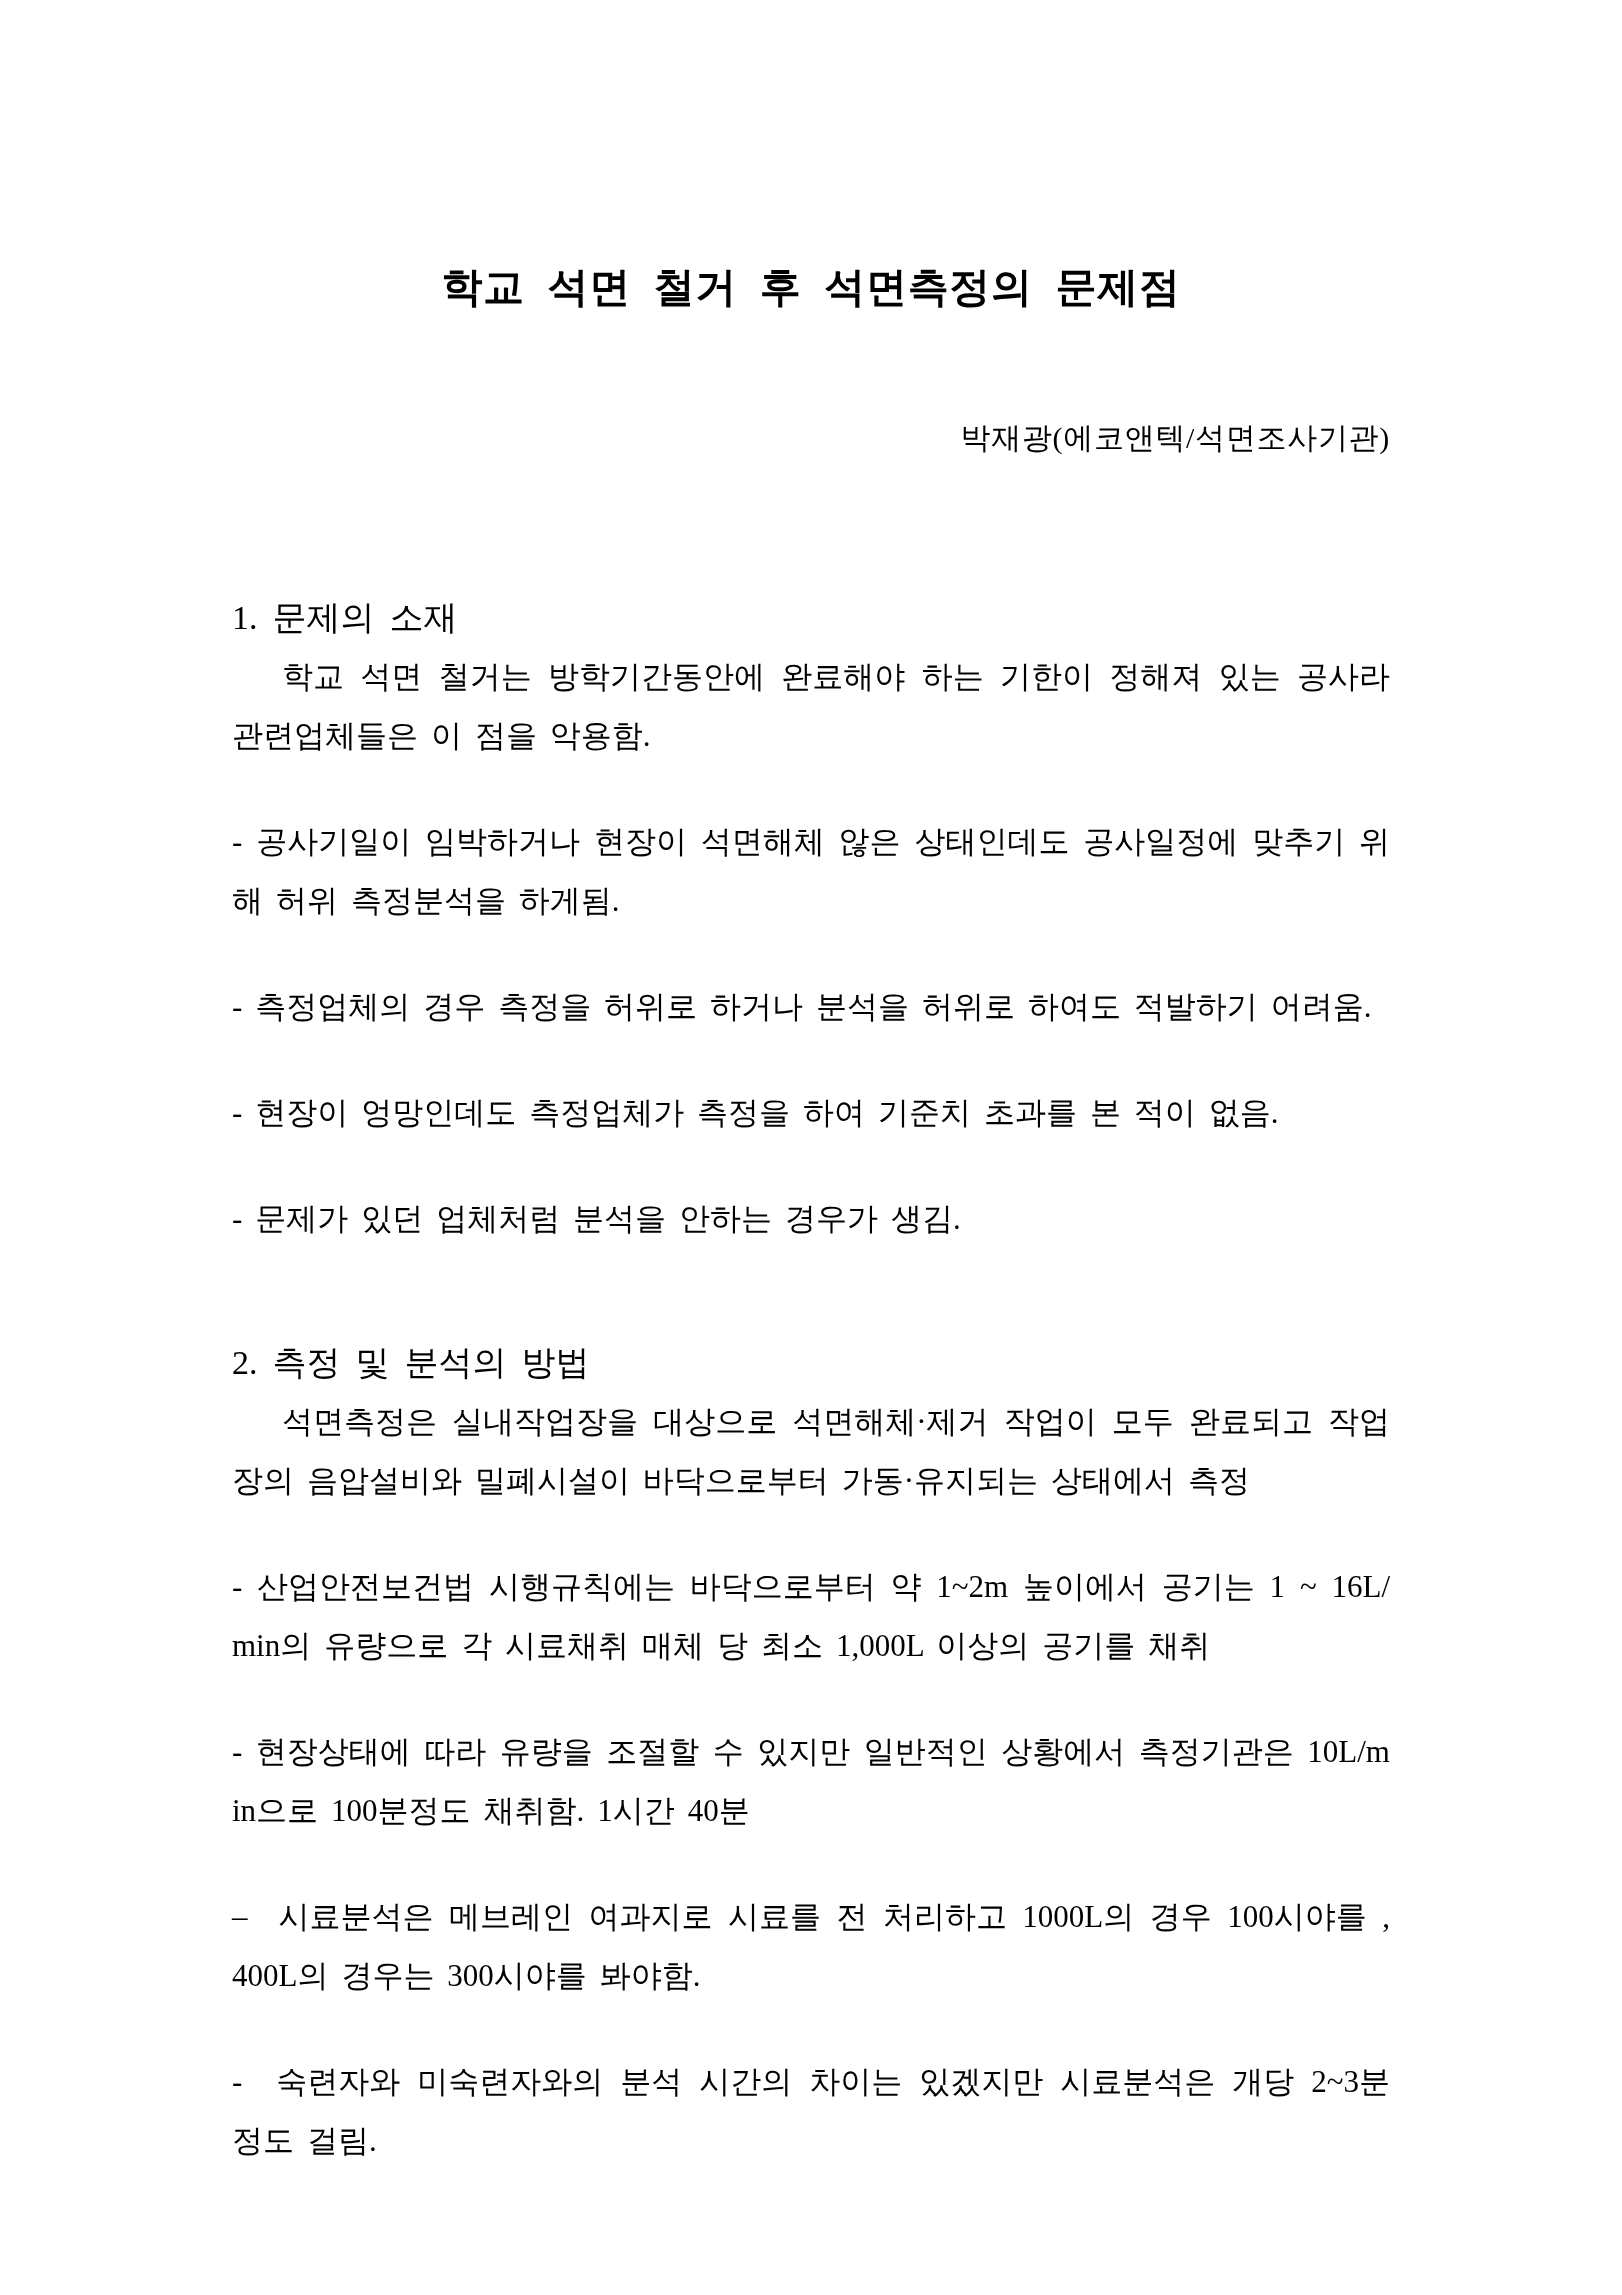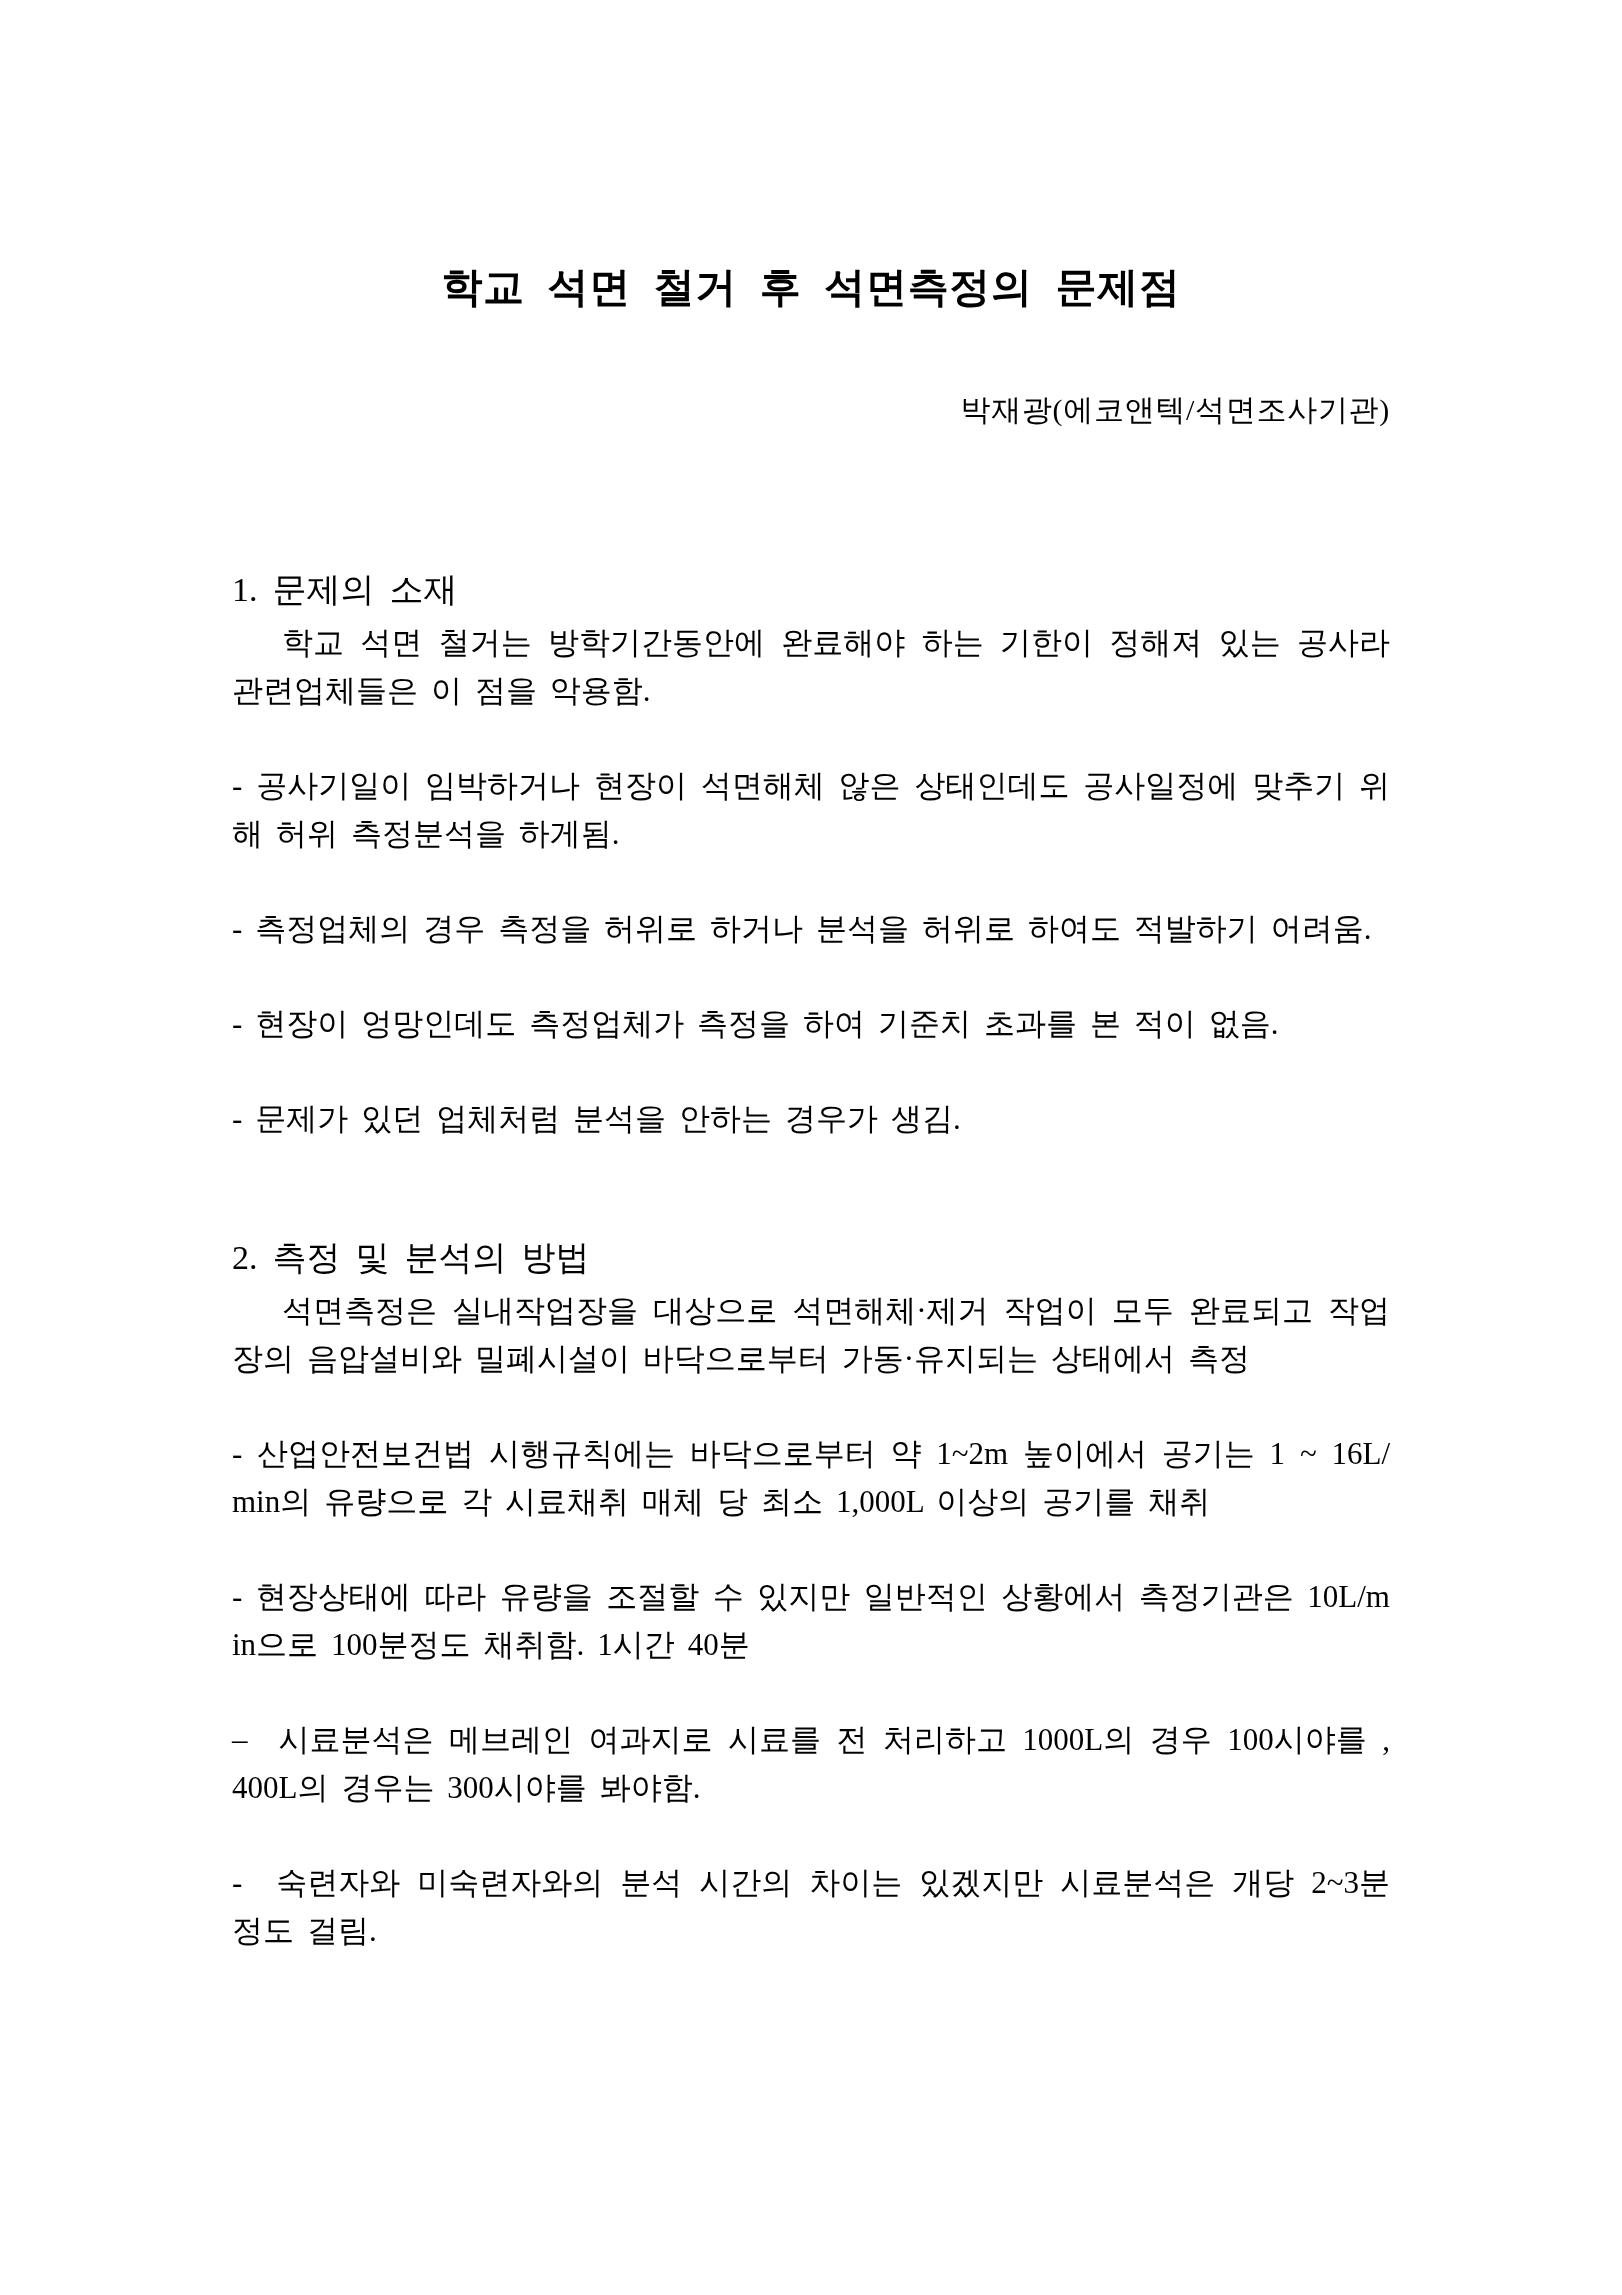--- a/index.html
+++ b/index.html
@@ -24,40 +24,40 @@
   .title {
     margin: 260px 0 0 0;
     font-size: 41px;
     line-height: 54px;
     font-weight: bold;
     text-align: center;
     word-spacing: 11.8px;
     letter-spacing: 0.7px;
   }
   .byline {
-    margin: 75px 0 0 0;
+    margin: 103px 0 0 0;
     font-size: 30px;
     line-height: 41px;
     text-align: right;
     letter-spacing: 0.7px;
   }
   .heading {
     margin: 130px 0 0 0;
     font-size: 34px;
     line-height: 59px;
     font-weight: normal;
     word-spacing: 6.5px;
   }
   .heading.second {
     margin-top: 38px;
   }
   .para {
     margin: 0 0 47px 0;
     font-size: 31px;
-    line-height: 48px;
+    line-height: 59px;
     text-align: justify;
     word-break: break-all;
     word-spacing: 5.2px;
   }
   .lead {
     text-indent: 50px;
   }
 </style>
 </head>
 <body>

